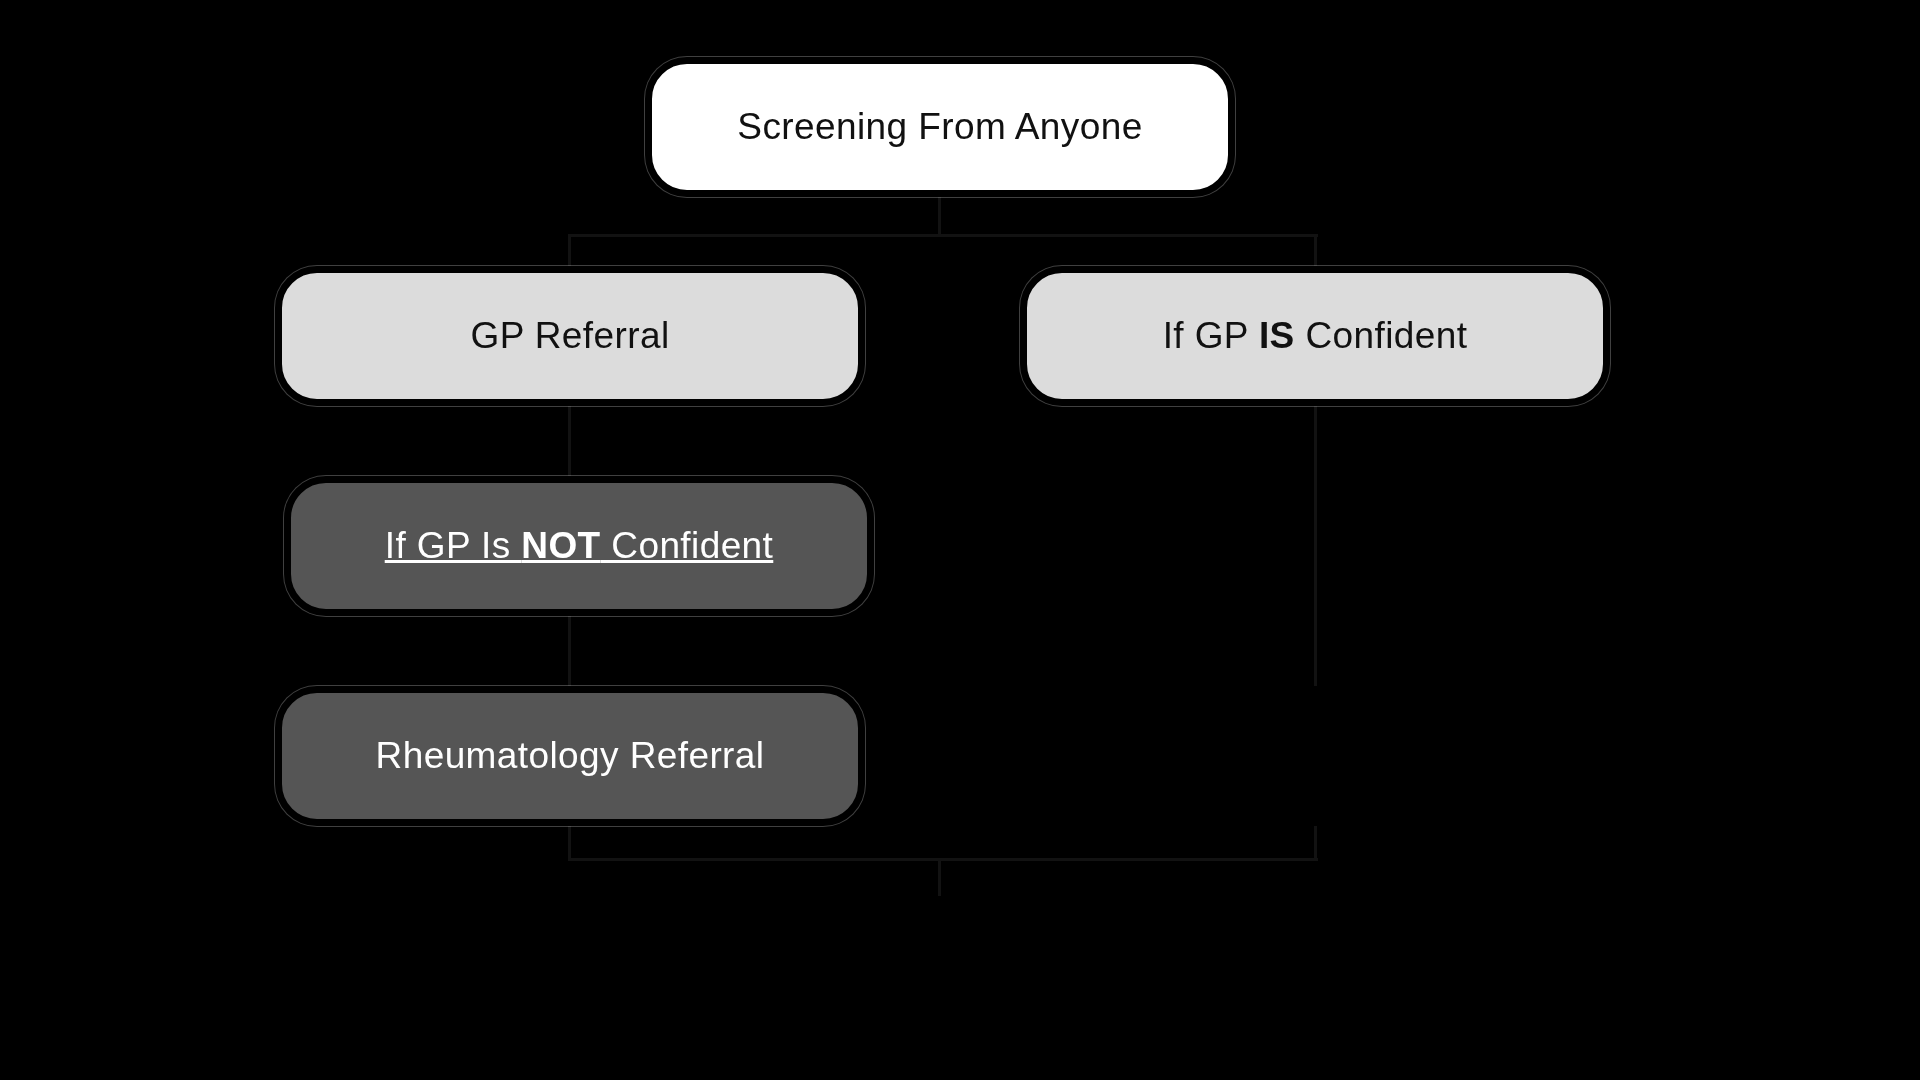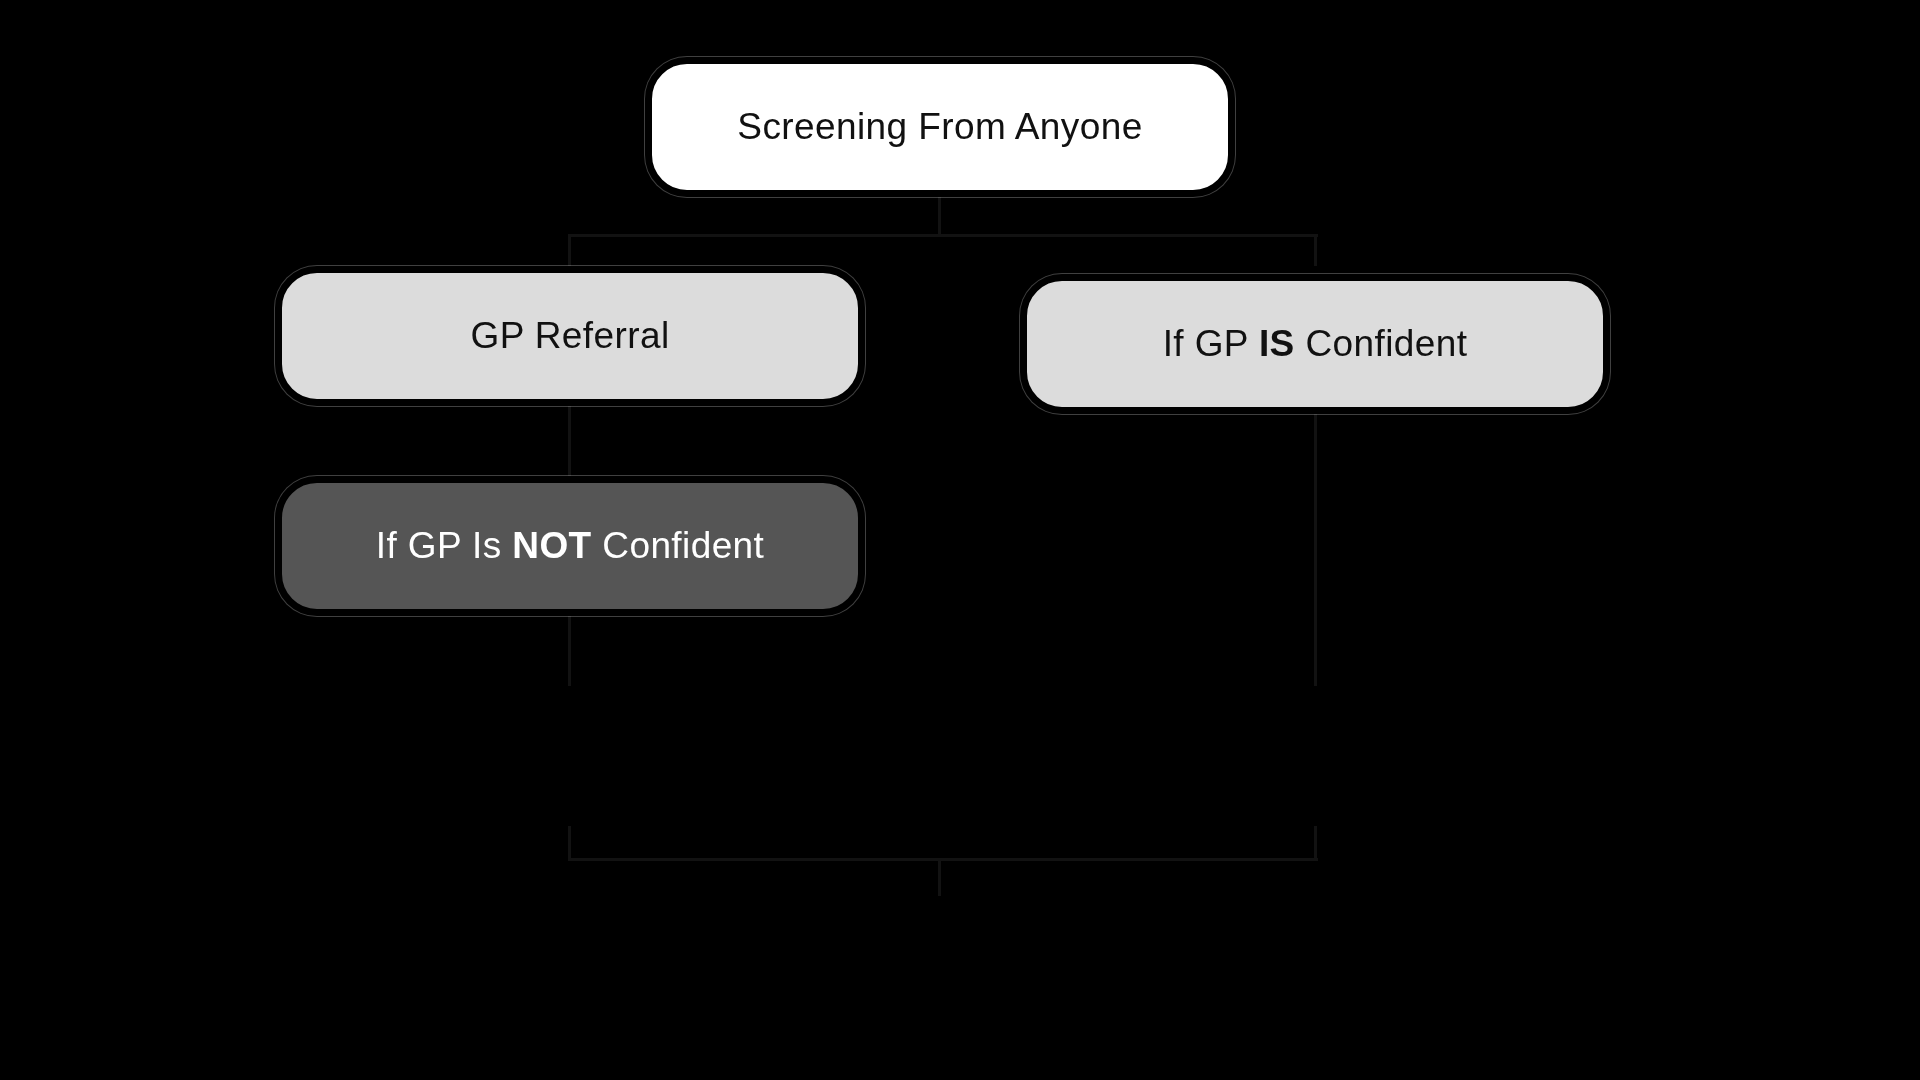--- a/index.html
+++ b/index.html
@@ -42,22 +42,22 @@
   .connector{
     position:absolute;
     background:var(--connector);
   }
   .connector.v{width:3px;}
   .connector.h{height:3px;}
 
   
   #node-screening        {left:645px; top:57px;}
   #node-gp-referral      {left:275px; top:266px;}
-  #node-gp-is-confident  {left:1020px;top:274px;}
-  #node-gp-not-confident {left:275px; top:476px;}
+  #node-gp-is-confident  {left:1020px;top:266px;}
+  #node-gp-not-confident {left:284px; top:476px;text-decoration:underline;}
   #node-rheumatology     {left:275px; top:686px;}
   #node-genetics         {left:1020px;top:686px;}
   #node-testing          {left:645px; top:896px;}
 
   
   #conn-top-stem   {left:938px; top:197px; height:40px;}
   #conn-top-rail   {left:568px; top:234px; width:750px;}
   #conn-top-left   {left:568px; top:234px; height:32px;}
   #conn-top-right  {left:1314px;top:234px; height:32px;}
   #conn-left-1     {left:568px; top:406px; height:70px;}
@@ -94,16 +94,19 @@
   </div>
 
   <div class="node light" id="node-gp-is-confident">
     <span><span>If GP </span><b>IS</b><span> Confident</span></span>
   </div>
 
   <div class="node dark" id="node-gp-not-confident">
     <span><span>If GP Is </span><b>NOT</b><span> Confident</span></span>
   </div>
 
+  <div class="node dark" id="node-rheumatology">
+    <span><span>Rheumatology Referral</span></span>
+  </div>
 
 
 
 </div>
 
 </body></html>

